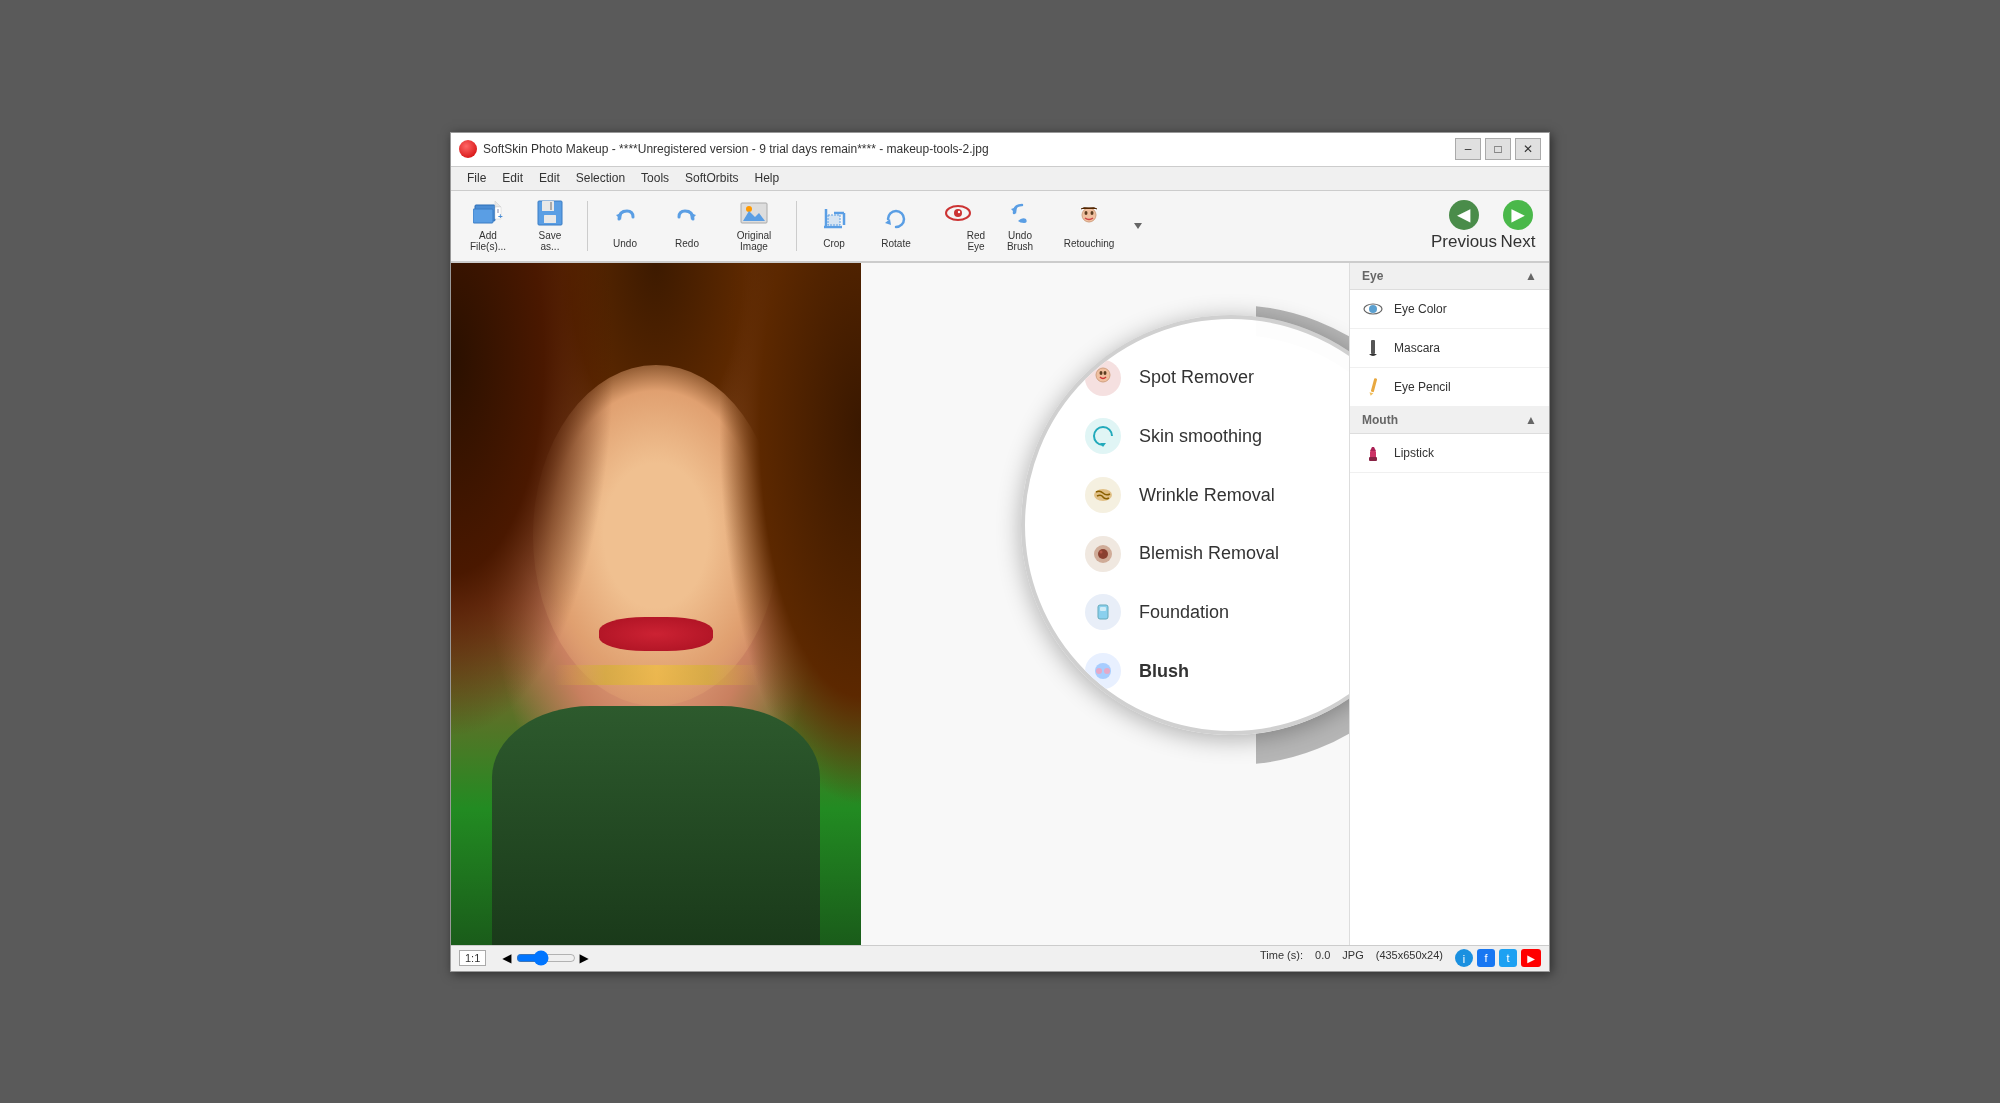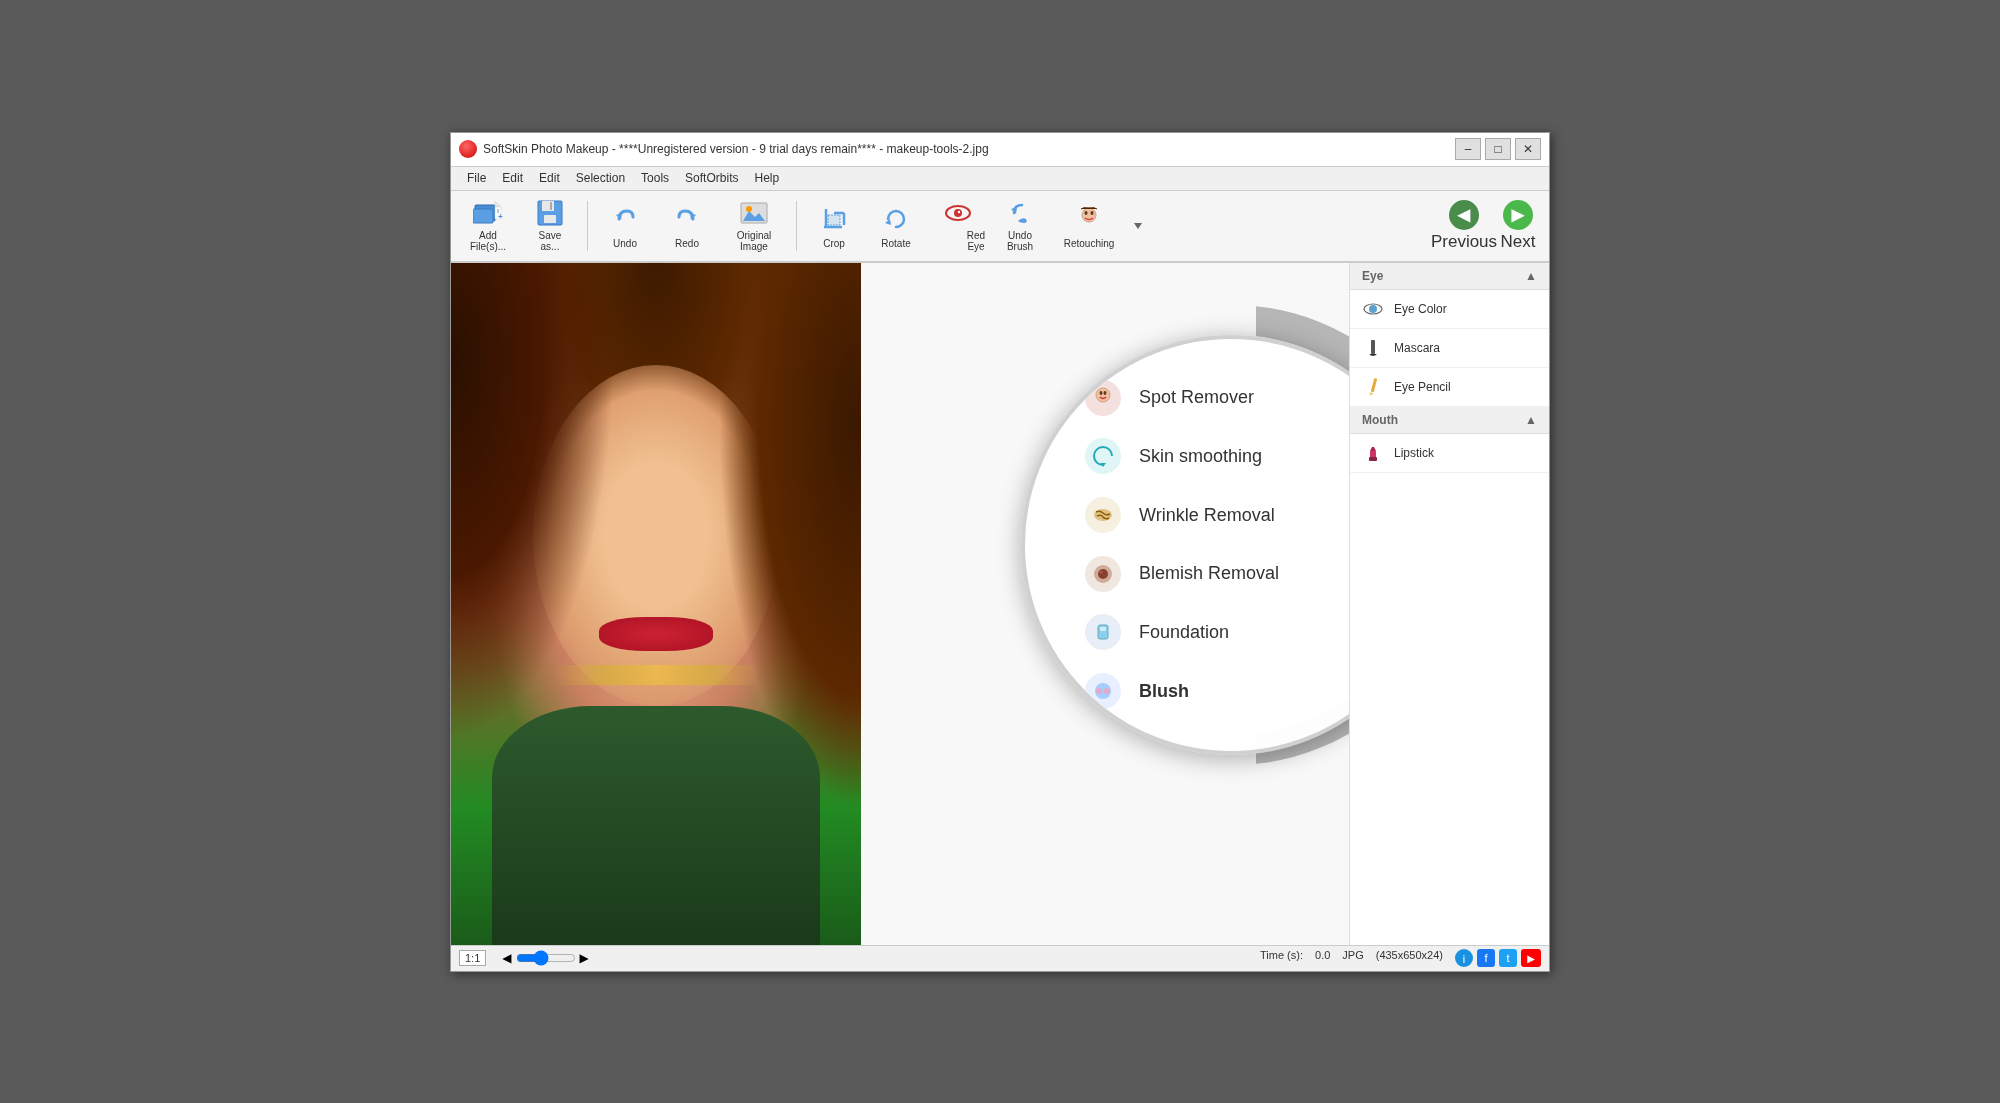--- a/index.html
+++ b/index.html
@@ -276,21 +276,21 @@
     }
     
     .circle-popup {
       position: absolute;
       width: 420px;
       height: 420px;
       border-radius: 50%;
       background: rgba(255,255,255,0.97);
       border: 4px solid #d0d0d0;
       box-shadow: 0 4px 24px rgba(0,0,0,0.3);
-      top: 72px;
+      top: 52px;
       left: 160px;
       overflow: hidden;
       z-index: 10;
     }
     .circle-popup-inner {
       width: 100%;
       height: 100%;
       padding: 30px 30px 30px 60px;
       display: flex;
       flex-direction: column;

